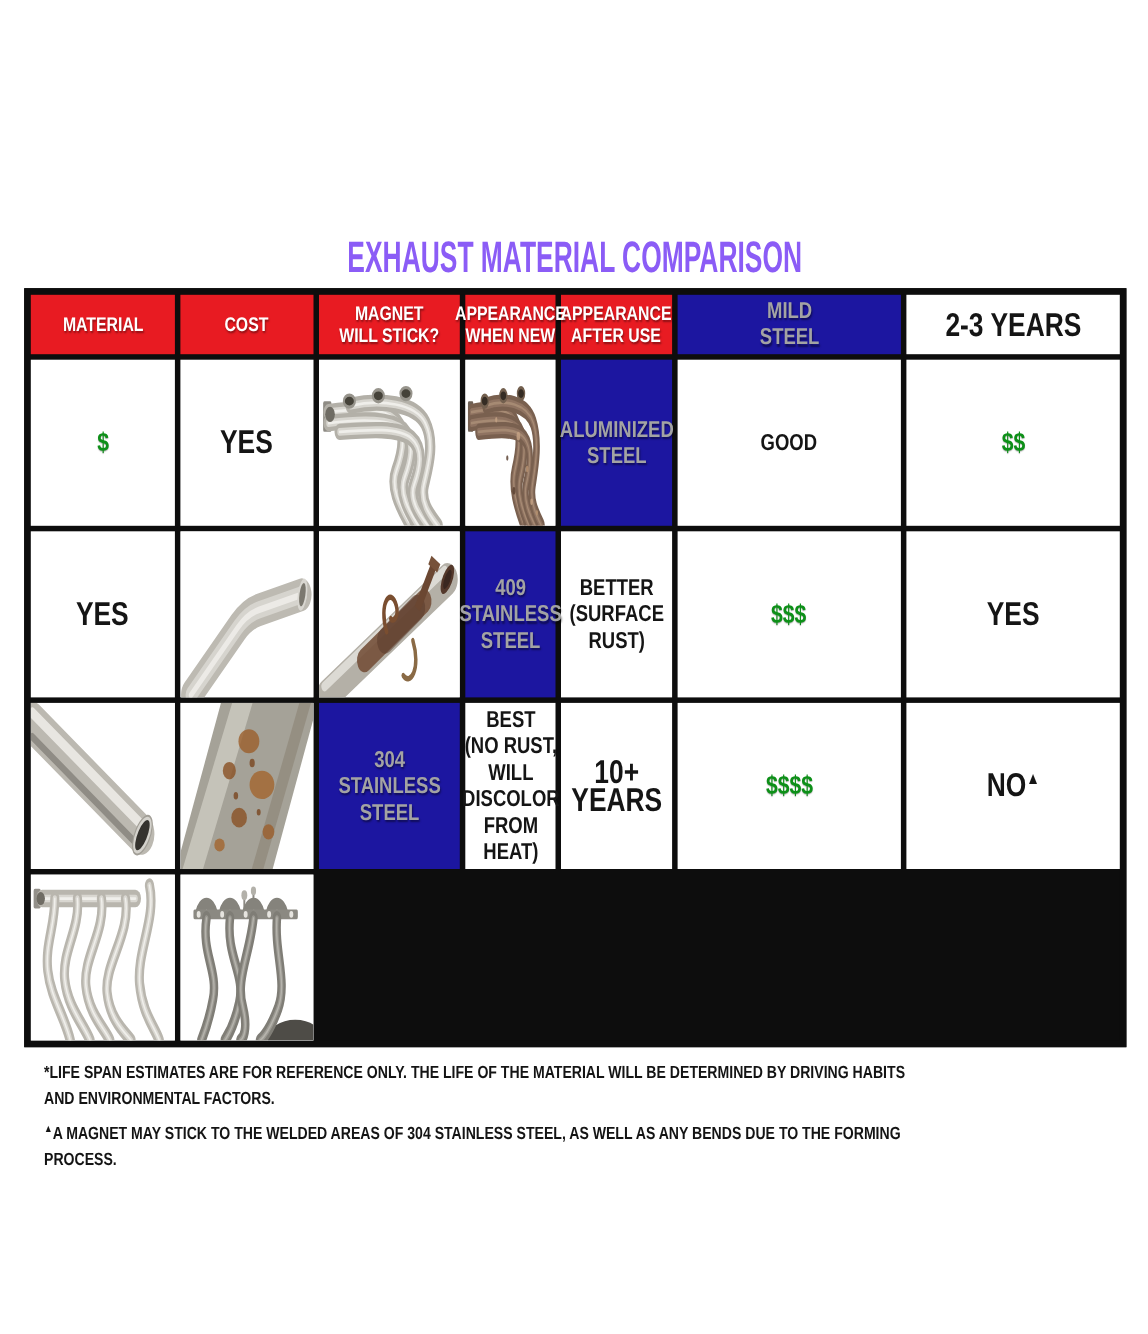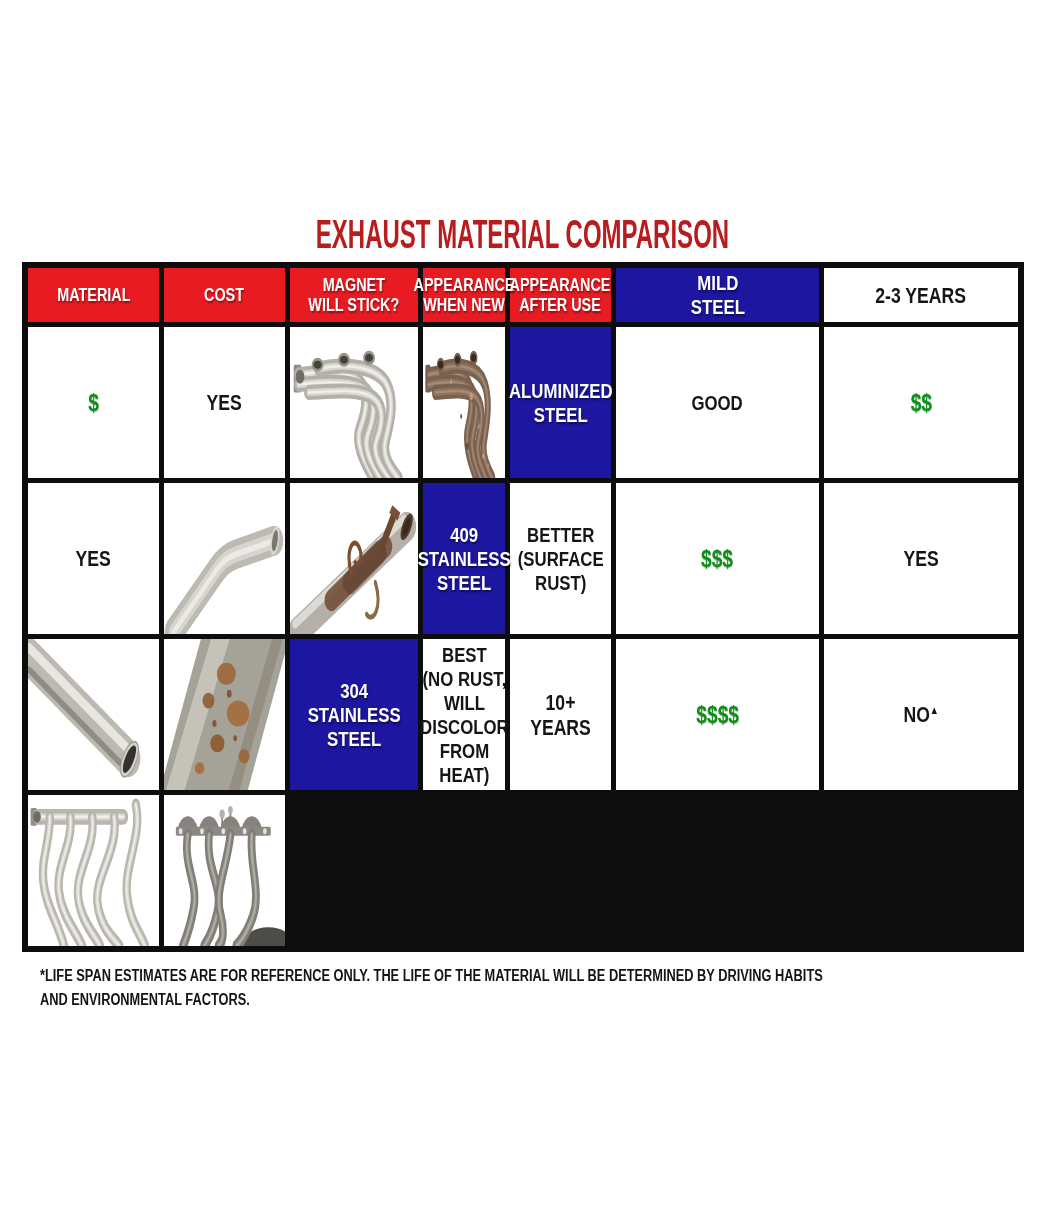--- a/index.html
+++ b/index.html
@@ -11,44 +11,44 @@
   *{box-sizing:border-box;}
   html,body{margin:0;padding:0;}
   body{
     width:1044px;height:1213px;background:#ffffff;
     font-family:"Liberation Sans", sans-serif;
     font-weight:bold;color:#151515;overflow:hidden;
   }
   .page{padding-top:216px;}
   .title{
     width:1044px;text-align:center;margin:0 0 10px 0;
-    font-size:40px;line-height:36px;letter-spacing:0;color:#b91c1c;
+    font-size:40px;line-height:36px;letter-spacing:0;color:#8b5cf6;
   }
   .title .cond{transform:scaleX(0.60);}
   .cond{display:inline-block;transform:scaleX(0.80);transform-origin:center center;white-space:pre-line;text-align:center;}
   .grid{
     margin-left:22px;width:1002px;height:690px;
     display:grid;
     grid-template-columns:131px 121px 128px 82px 101px 203px 194px;
     grid-template-rows:54px repeat(4,151px);
     gap:5px;background:var(--grid-black);
     border:6px solid var(--grid-black);
   }
   .th{
     background:var(--header-red);color:#ffffff;
     display:flex;align-items:center;justify-content:center;
     font-size:18px;line-height:20px;
     text-shadow:1px 2px 2px rgba(0,0,0,0.40);
   }
   .td{
     background:#ffffff;display:flex;align-items:center;justify-content:center;
-    font-size:22px;line-height:25px;
+    font-size:30px;line-height:25px;
   }
   .td.material{
-    background:var(--material-blue);color:#ffffff;
+    background:var(--material-blue);color:#a3a3a3;
     font-size:21px;line-height:24px;
     text-shadow:1px 2px 2px rgba(0,0,0,0.45);
   }
   .td.cost{color:var(--cost-green);font-size:24px;text-shadow:0 1px 1px rgba(0,0,0,0.30);}
   .td.corrosion{font-size:21px;line-height:24px;}
   .td.photo{padding:0;overflow:hidden;}
   .td.photo svg{display:block;width:100%;height:100%;}
   sup.mark{font-size:0.52em;vertical-align:super;line-height:0;}
   .footnotes{margin:12px 20px 0 40px;}
   .footnotes p{margin:0 0 3px 0;font-size:16px;line-height:24px;color:#141414;}
@@ -346,15 +346,16 @@
         <use href="#h4" stroke="#7f7d76" stroke-width="13"></use>
           <use href="#h4" stroke="#9b9992" stroke-width="5.5"></use>
           <use href="#h4" stroke="#b5b3ac" stroke-width="2"></use>
       </svg>
     </div>
 
   </div>
 
   <div class="footnotes">
     <p><span class="cond"><span>*</span><span>LIFE SPAN ESTIMATES ARE FOR REFERENCE ONLY. THE LIFE OF THE MATERIAL WILL BE DETERMINED BY DRIVING HABITS AND ENVIRONMENTAL FACTORS.</span></span></p>
+    <p><span class="cond"><span class="fn-sup">▲</span><span>A MAGNET MAY STICK TO THE WELDED AREAS OF 304 STAINLESS STEEL, AS WELL AS ANY BENDS DUE TO THE FORMING PROCESS.</span></span></p>
   </div>
 
 </div>
 
 </body></html>

